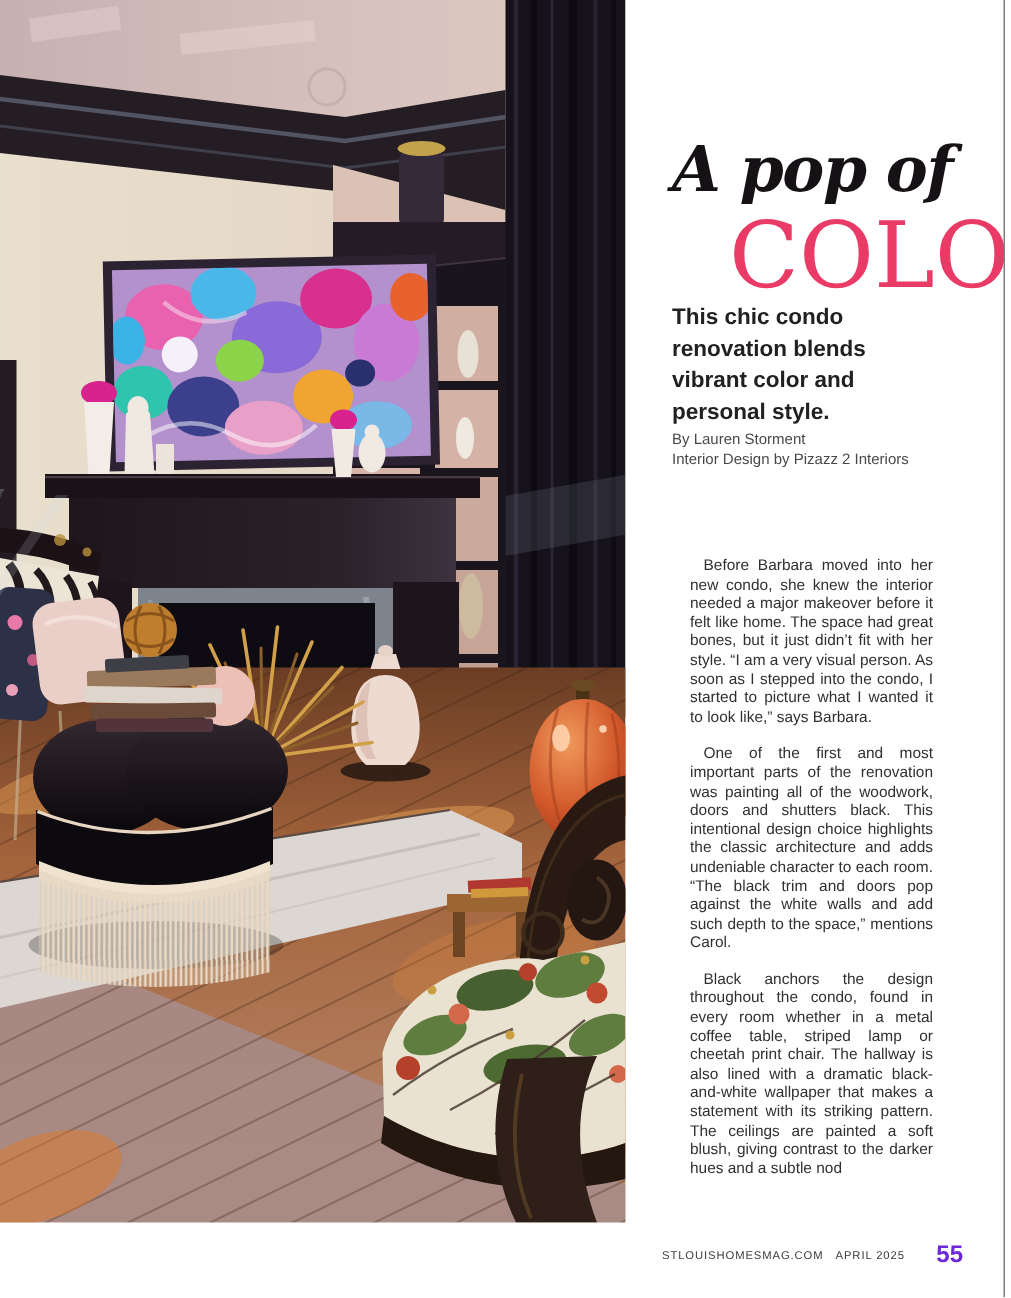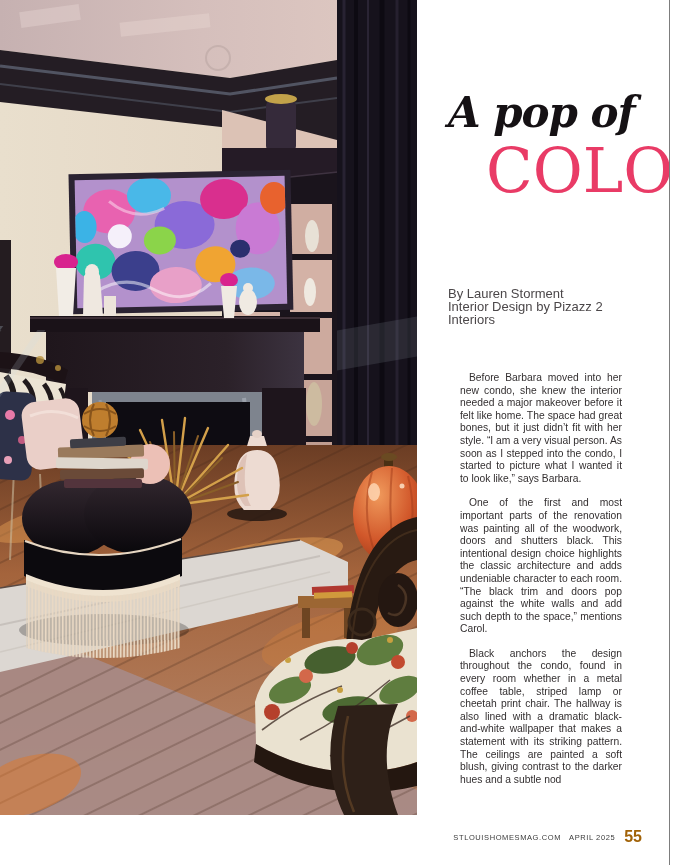--- a/index.html
+++ b/index.html
@@ -10,28 +10,28 @@
   .col{position:absolute;left:448px;top:0;width:194px;height:654px;}
   .t1{position:absolute;left:0;top:92px;font-family:"DejaVu Serif",serif;
       font-style:italic;font-weight:700;font-size:42px;line-height:1;color:#151114;
       letter-spacing:-1px;white-space:nowrap;}
   .t2{position:absolute;left:-2px;top:140px;font-family:"DejaVu Serif",serif;
       font-weight:400;font-size:61px;line-height:1;color:var(--accent,#e93b66);
       letter-spacing:0px;white-space:nowrap;margin-left:40px;}
   .deck{position:absolute;left:0;top:201px;width:176px;margin:0;
         font-size:15px;font-weight:700;line-height:1.4;color:#232021;}
   .credits{position:absolute;left:0;top:287px;width:194px;
-           font-size:13px;line-height:13px;color:#4b4749;}
+           font-size:10px;line-height:13px;color:#4b4749;}
   .bodytext{position:absolute;left:0;top:360px;width:186px;}
   .bodytext p{margin:12px;font-size:10.3px;line-height:12.6px;text-align:justify;
               text-indent:9px;color:#332f30;}
   .folio{position:absolute;left:400px;top:826px;width:242px;text-align:right;}
   .folio .small{font-size:7.5px;letter-spacing:.6px;color:#3b3b3b;vertical-align:baseline;margin-top:40px;}
   .folio .sep{display:inline-block;width:8px;}
-  .folio .num{font-size:16px;font-weight:700;color:#a16207;margin-left:9px;vertical-align:-2px;}
+  .folio .num{font-size:16px;font-weight:700;color:#6d28d9;margin-left:21px;vertical-align:-2px;}
   .page-edge{position:absolute;left:669px;top:0;width:1px;height:865px;background:#7d7d7d;}
 </style>
 </head>
 <body>
 
 <div class="page">
 
   <figure class="photo">
     <svg width="417" height="815" viewBox="0 0 417 815" xmlns="http://www.w3.org/2000/svg">
       <defs>
@@ -350,20 +350,21 @@
       </g>
     </svg>
   </figure>
 
   <aside class="col">
     <h1 style="margin:0">
       <span class="t1">A pop of</span>
       <span class="t2">COLOR</span>
     </h1>
 
+    <p class="deck">This chic condo renovation blends vibrant color and personal style.</p>
 
     <div class="credits">
       <div>By Lauren Storment</div>
       <div>Interior Design by Pizazz 2 Interiors</div>
     </div>
 
     <div class="bodytext">
       <p>Before Barbara moved into her new condo, she knew the interior needed a major makeover before it felt like home. The space had great bones, but it just didn’t fit with her style. “I am a very visual person. As soon as I stepped into the condo, I started to picture what I wanted it to look like,” says Barbara.</p>
       <p>One of the first and most important parts of the renovation was painting all of the woodwork, doors and shutters black. This intentional design choice highlights the classic architecture and adds undeniable character to each room. “The black trim and doors pop against the white walls and add such depth to the space,” mentions Carol.</p>
       <p>Black anchors the design throughout the condo, found in every room whether in a metal coffee table, striped lamp or cheetah print chair. The hallway is also lined with a dramatic black-and-white wallpaper that makes a statement with its striking pattern. The ceilings are painted a soft blush, giving contrast to the darker hues and a subtle nod</p>

